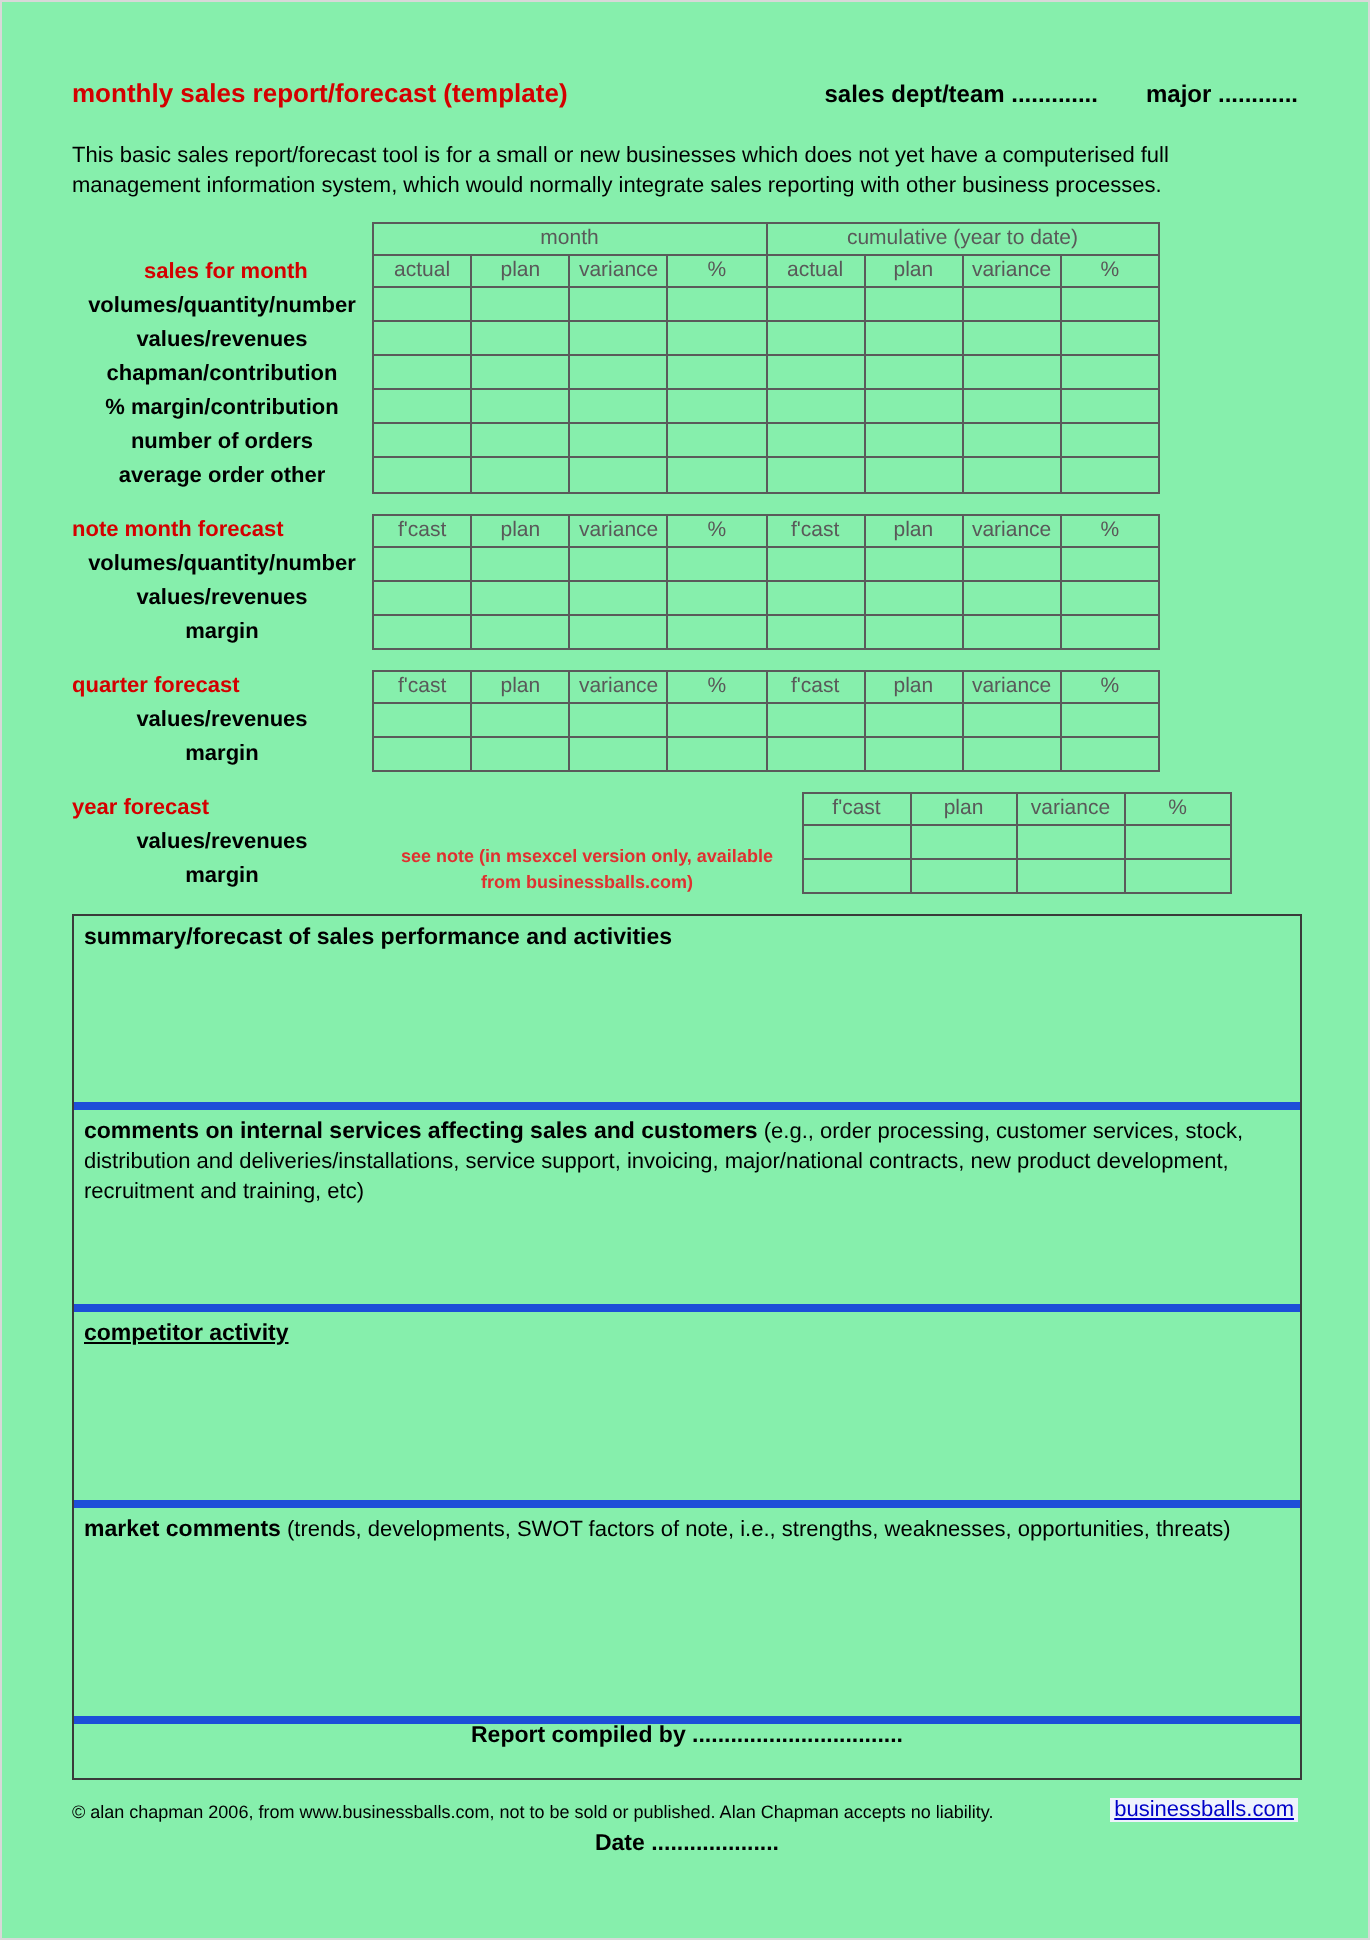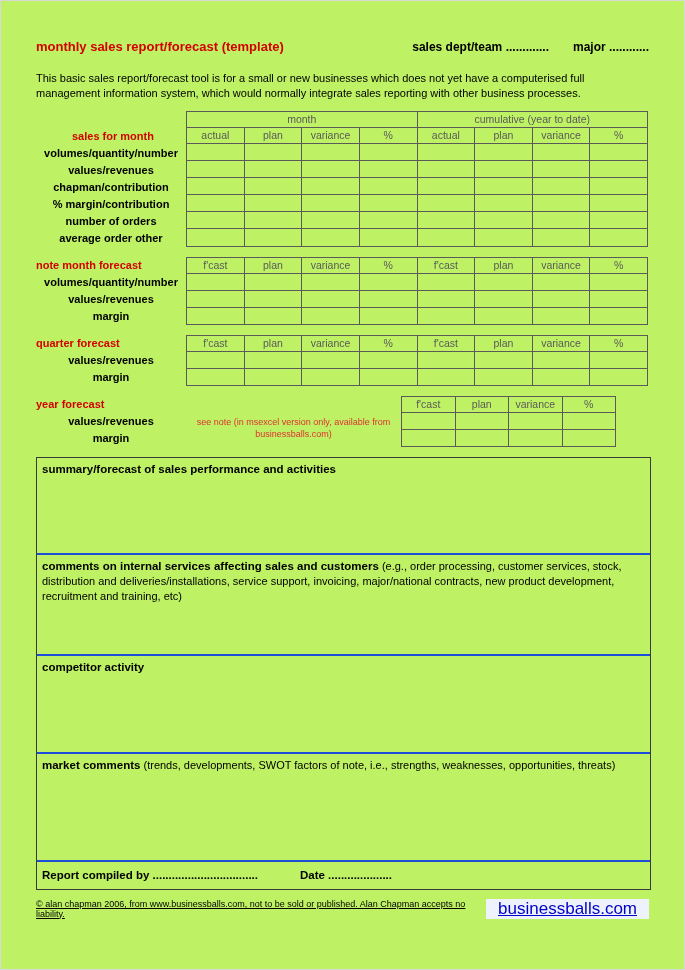--- a/index.html
+++ b/index.html
@@ -1,59 +1,59 @@
 <!DOCTYPE html>
 <html><head>
 <meta charset="utf-8">
 <style>
   * { box-sizing: border-box; }
   html,body { margin:0; padding:0; background:#ffffff; }
   body { font-family:"Liberation Sans", sans-serif; color:#000; }
   .page {
-    width:685px; height:970px; margin:0 auto; background:#bef264;
+    width:685px; height:970px; margin:0 auto; background:#86efac;
     border:1px solid #d8d8d8; padding:38px 35px 0 35px; position:relative;
   }
   
   .title-row { display:flex; justify-content:space-between; align-items:baseline; }
   .doc-title { color:#d40000; font-weight:bold; font-size:13px; }
   .dept-month { display:flex; gap:24px; font-weight:bold; font-size:12px; }
   .intro { font-size:11px; line-height:1.35; margin-top:17px; width:600px; }
 
   
   .sections { margin-top:10px; }
   .section { display:flex; margin-bottom:10px; }
   .labels { flex:0 0 150px; width:150px; }
   .sec-title { color:#d40000; font-weight:bold; font-size:11px; height:17px; line-height:17px; }
   .row-label { font-weight:bold; font-size:11px; height:17px; line-height:17px; white-space:nowrap;text-align:center; }
   .offset-1 { margin-top:17px;margin-left:36px; }
 
-  table.tbl { border-collapse:collapse; table-layout:fixed; width:462px; }
+  table.tbl { border-collapse:collapse; table-layout:fixed; width:394px; }
   table.tbl.half { width:215px; }
   table.tbl th, table.tbl td { border:1px solid #5a5a5a; padding:0; height:16px; }
   table.tbl th { font-weight:normal; color:#595959; font-size:10.5px; text-align:center; }
 
-  .note-area { flex:0 0 215px; width:215px; display:flex; align-items:center; justify-content:center; }
+  .note-area { flex:0 0 215px; width:215px; display:flex; align-items:flex-end; justify-content:center;font-weight:bold; }
   .note { color:#e03030; font-size:9px; text-align:center; width:200px; margin-top:14px; line-height:1.35; }
 
   
   .comments-box { border:1px solid #3a3a3a; margin-top:9px; width:615px; }
-  .comment-sec { border-bottom:2px solid #1d4ed8; padding:3px 5px; }
+  .comment-sec { border-bottom:4px solid #1d4ed8; padding:3px 5px; }
   .comment-sec.h1 { height:97px; }
   .comment-sec.h2 { height:101px; }
-  .comment-sec.h3 { height:98px; }
+  .comment-sec.h3 { height:98px;text-decoration:underline; }
   .comment-sec.h4 { height:108px; }
   .comment-text { font-size:11px; line-height:1.4; margin:0; }
   .comment-title { font-weight:bold; font-size:11.5px; }
-  .compiled-row { height:27px; display:flex; align-items:center; padding:0 5px; gap:42px; }
+  .compiled-row { height:27px; display:flex; align-items:center; padding:0 5px; gap:42px;flex-direction:column; }
   .compiled-row .fld { font-weight:bold; font-size:11.5px; }
 
   
-  .footer { display:flex; justify-content:space-between; align-items:flex-end; margin-top:9px;text-decoration:underline; }
+  .footer { display:flex; justify-content:space-between; align-items:flex-end; margin-top:9px; }
   .copyright { font-size:9px; }
-  .bb-link { font-size:17px; color:#0000c8; text-decoration:underline; background:#eef2fc; padding:0 12px; cursor:pointer; }
+  .bb-link { font-size:11px; color:#0000c8; text-decoration:underline; background:#eef2fc; padding:0 2px; cursor:pointer; }
 </style>
 </head>
 <body>
 
 <div class="page">
 
   <div class="title-row">
     <div class="doc-title">monthly sales report/forecast (template)</div>
     <div class="dept-month">
       <span>sales dept/team .............</span>

